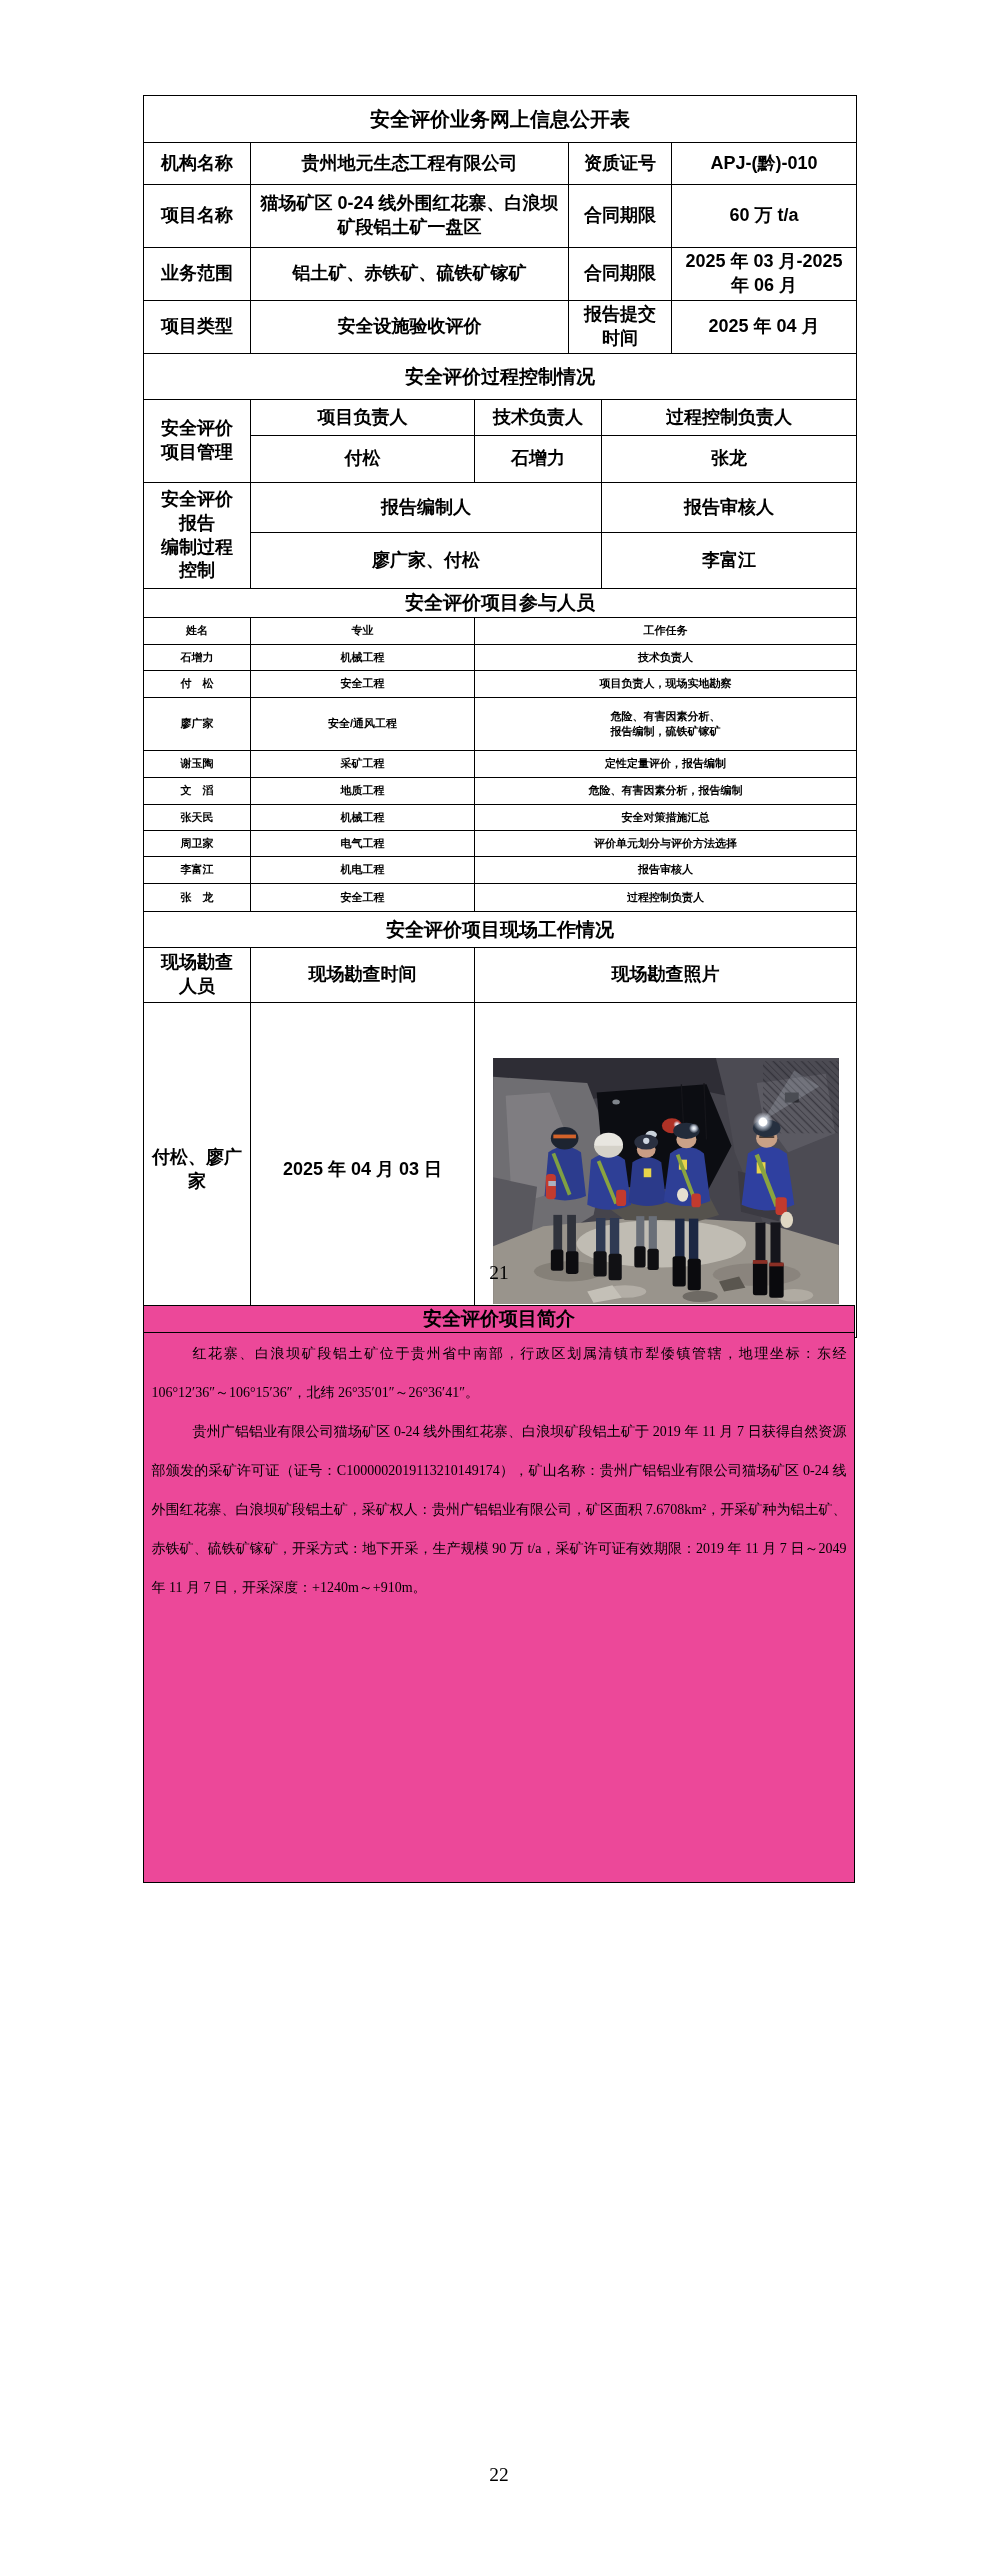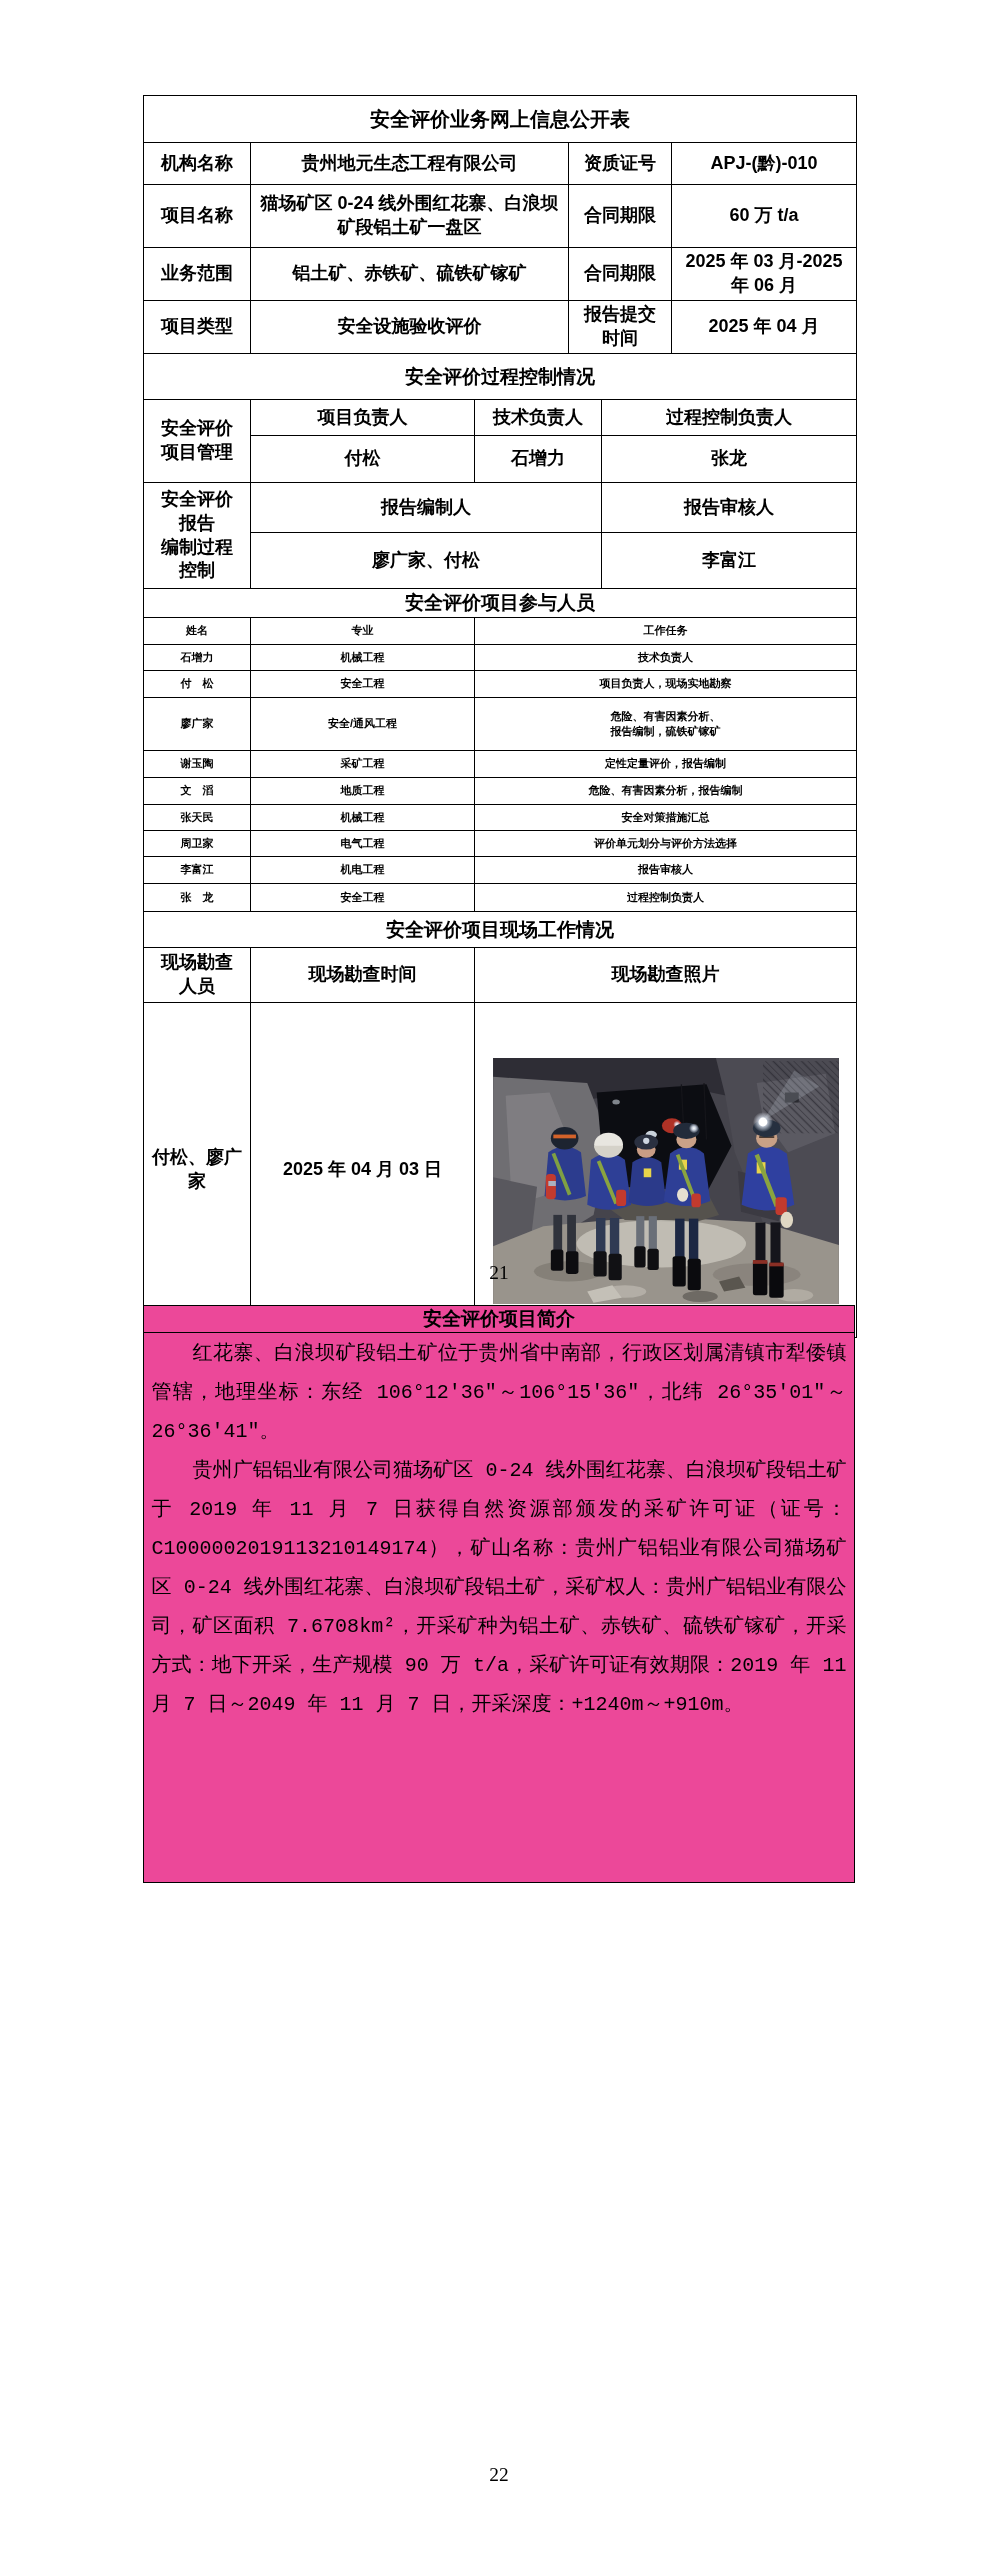--- a/index.html
+++ b/index.html
@@ -25,22 +25,22 @@
   
   .brief{
     left:143px;top:1297px;width:710px;border:1.3px solid #000;background:#ec4899;margin-top:8px;
   }
   .brief-title{
     height:26px;border-bottom:1.3px solid #000;display:flex;align-items:center;justify-content:center;
     font-weight:bold;font-size:19px;font-family:"Liberation Sans","DejaVu Sans",sans-serif;
   }
   .brief-body{
     height:548px;padding:1.3px 7.5px 0 7.5px;overflow:hidden;
-    font-family:Liberation Mono, monospace;
-    font-size:20px;line-height:39px;text-align:justify;
+    font-family:Liberation Serif, serif;
+    font-size:14px;line-height:39px;text-align:justify;
   }
   .brief-body p{margin:0;text-indent:41px;}
   
   .pagenum{
     left:143px;width:712px;text-align:center;
     font-family:Liberation Serif, serif;font-size:19.4px;
   }
 </style>
 </head>
 <body>

